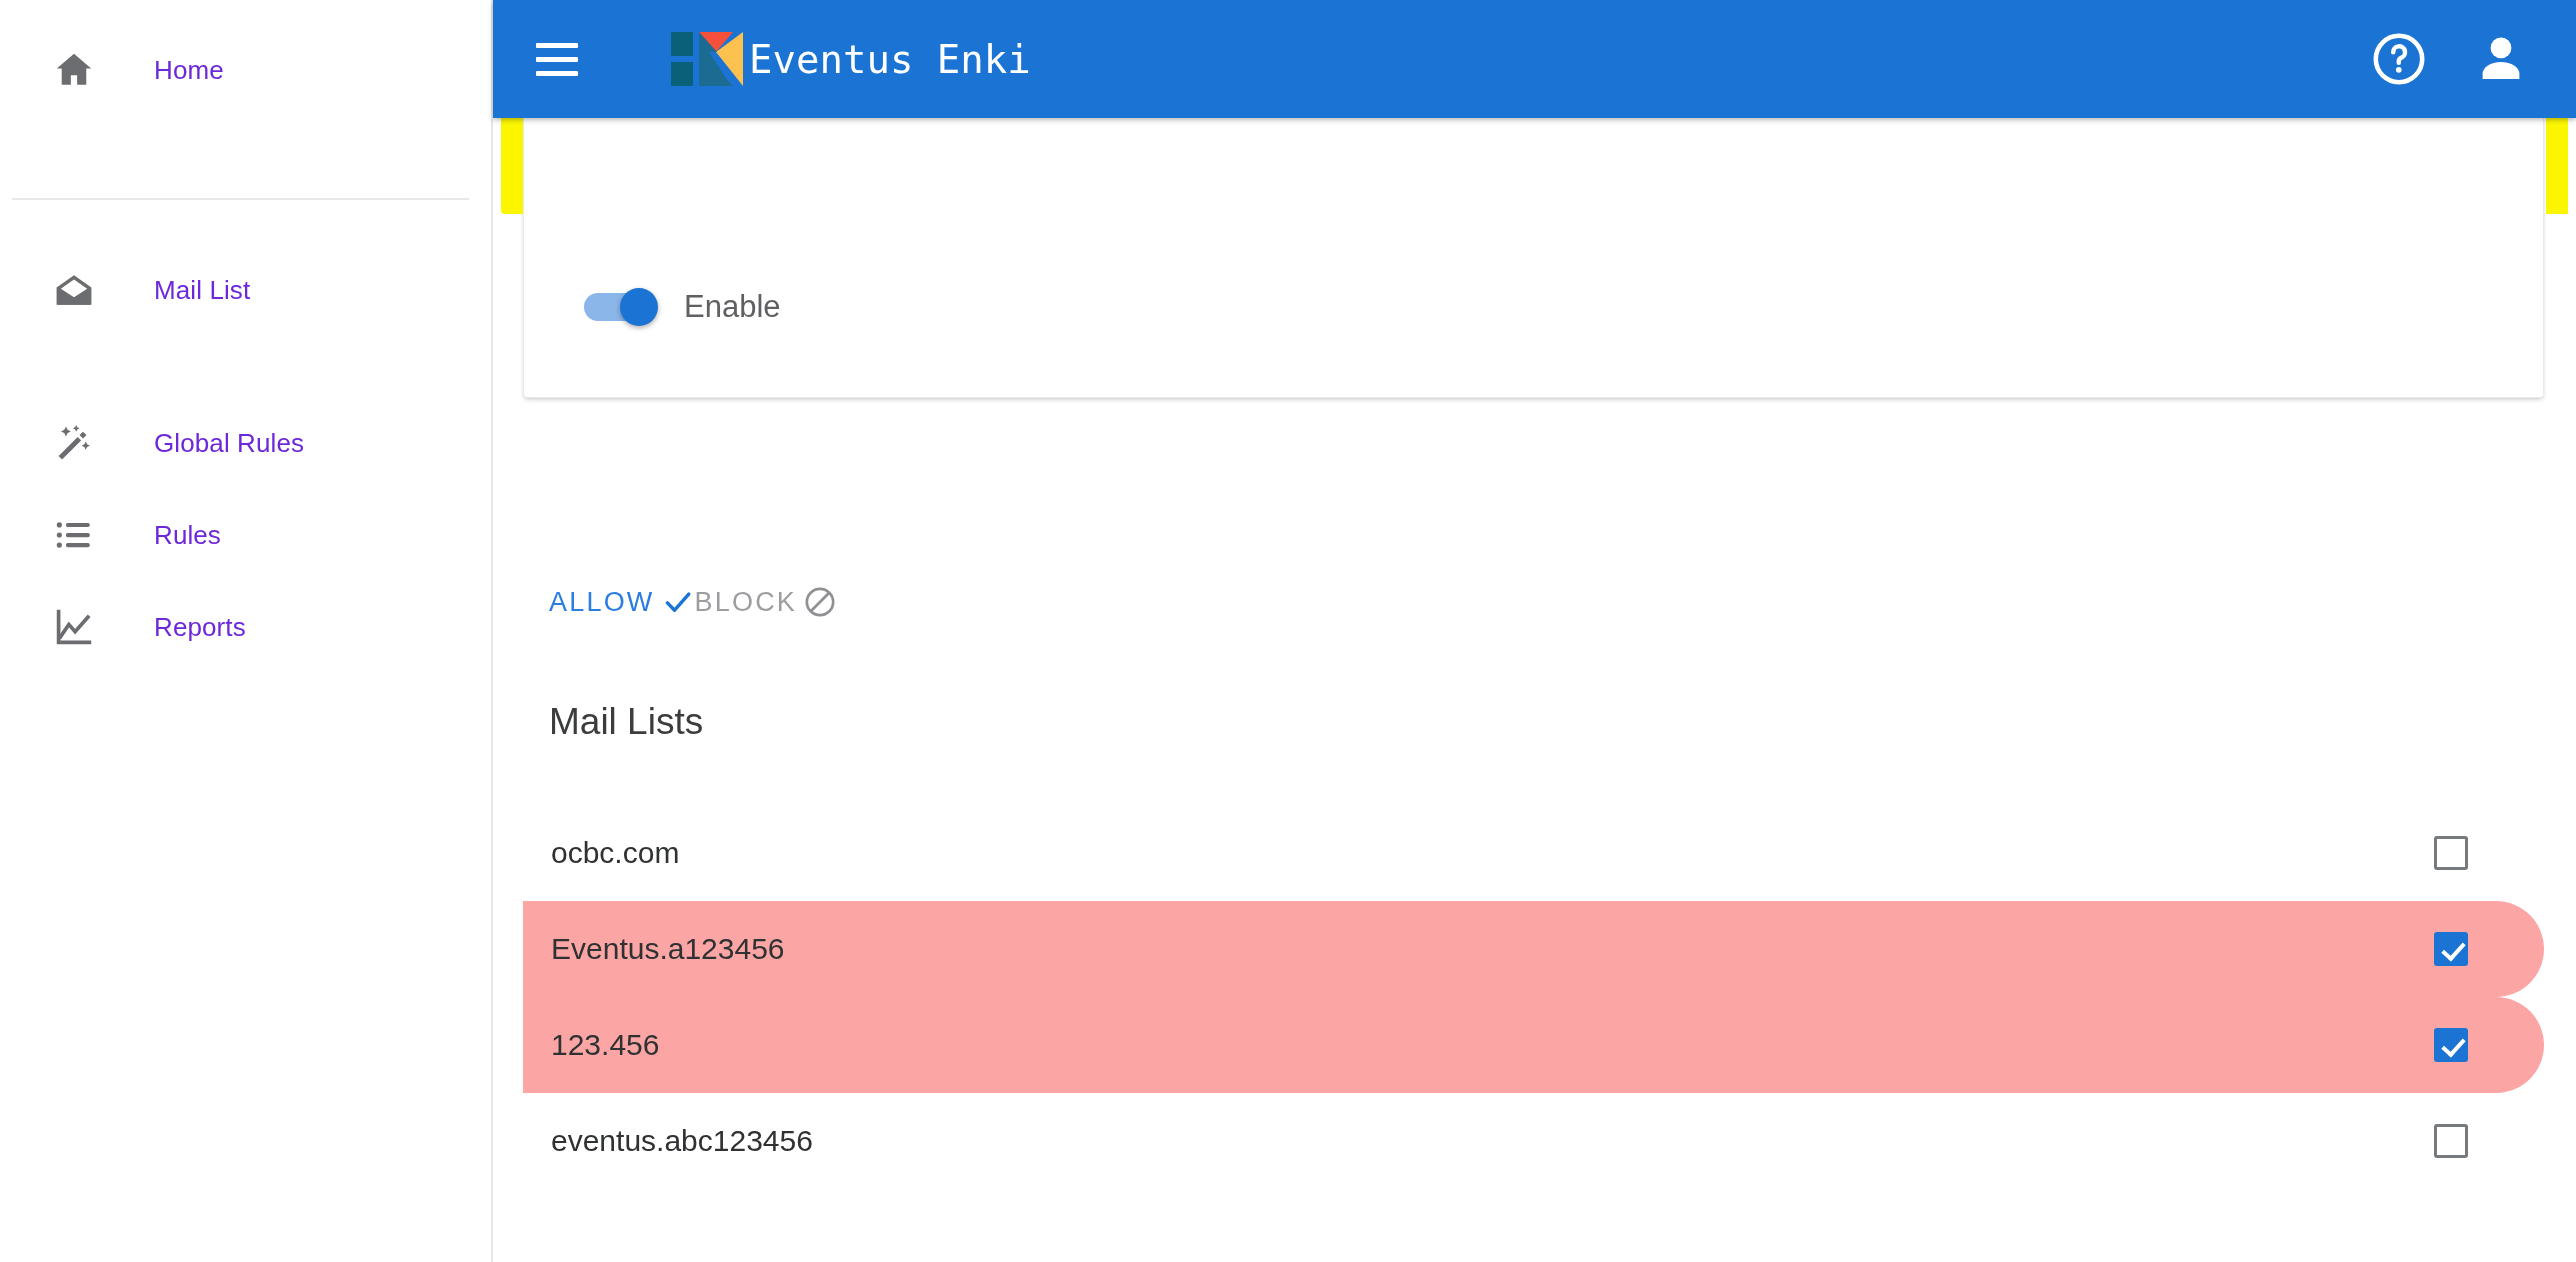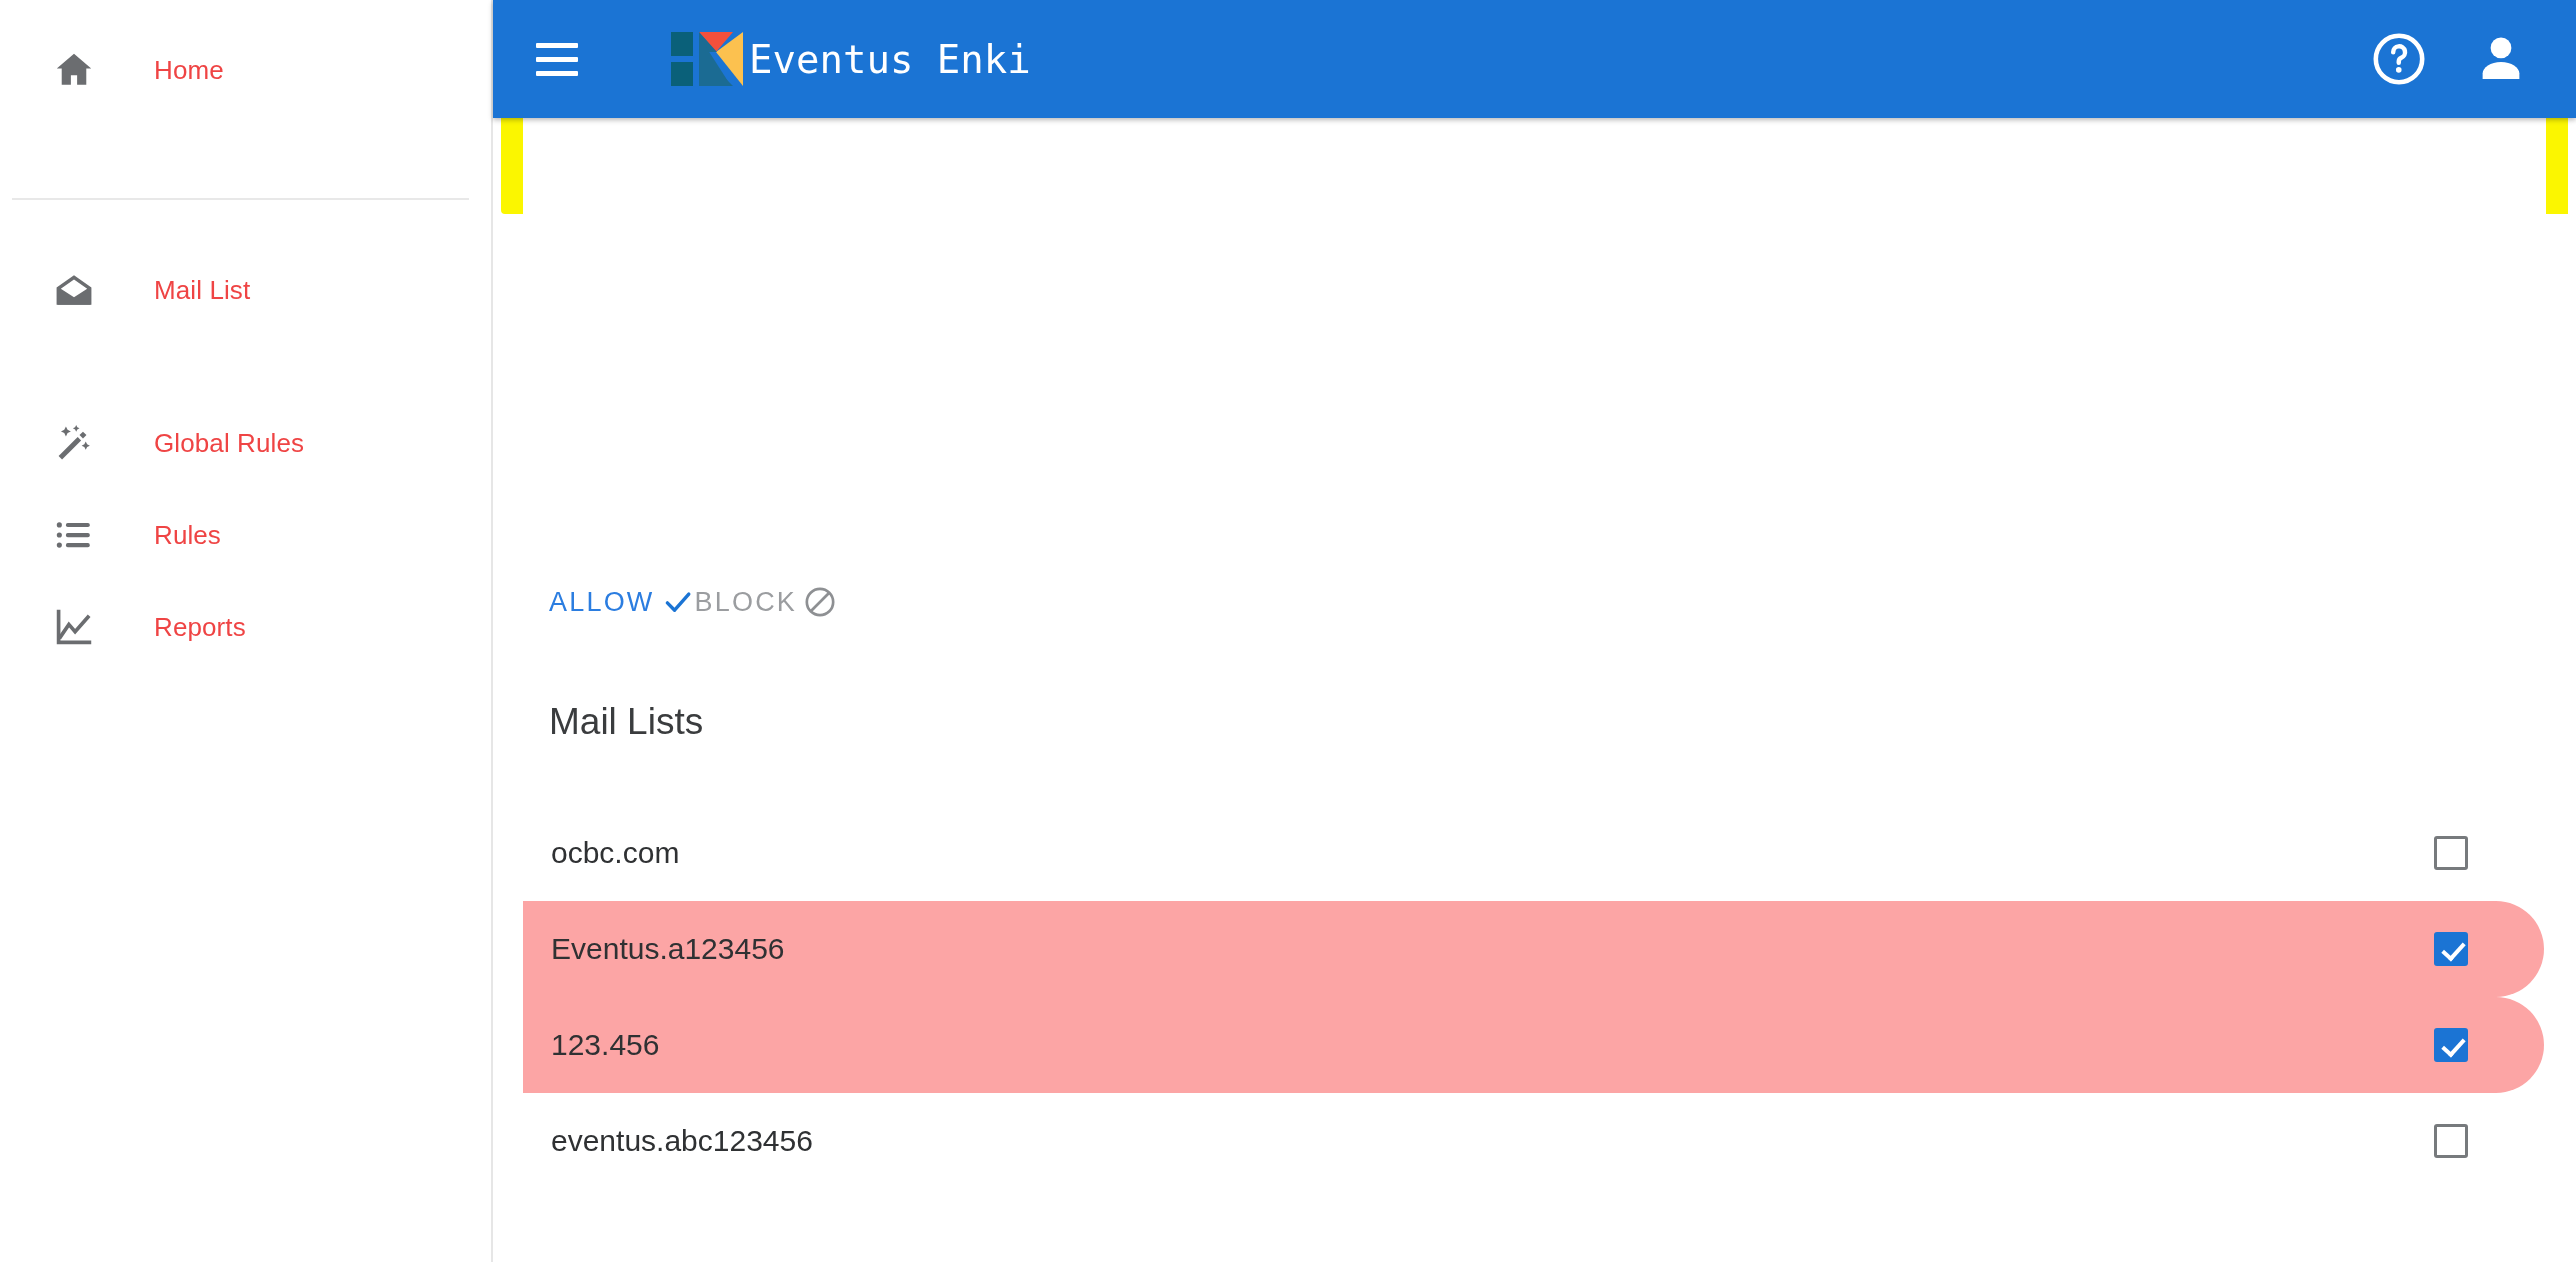--- a/index.html
+++ b/index.html
@@ -45,21 +45,21 @@
     margin-left: 46px;
     display: flex;
     align-items: center;
     justify-content: center;
     flex: none;
   }
   .nav-icon svg { display: block; }
   .nav-label {
     margin-left: 52px;
     font-size: 26px;
-    color: #ef4444;
+    color: #6d28d9;
     letter-spacing: 0.1px;
     white-space: nowrap;
   }
 
   .nav-divider {
     position: absolute;
     left: 12px;
     width: 457px;
     height: 2px;
     background: #e8e8e8;
@@ -365,20 +365,29 @@
       </svg>
     </div>
 
   </header>
 
   <main id="content">
 
     <div class="ystrip" id="ystrip-left"></div>
     <div class="ystrip" id="ystrip-right"></div>
 
+    <section id="enable-card">
+      <div id="enable-row">
+        <span class="switch">
+          <span class="track"></span>
+          <span class="knob"></span>
+        </span>
+        <span id="enable-label">Enable</span>
+      </div>
+    </section>
 
     <div id="tabs">
       <div class="tab active">
         <span>ALLOW</span>
         <svg width="34" height="34" viewBox="0 0 24 24" fill="none" stroke="#1b74d4" stroke-width="2.4" stroke-linecap="round" stroke-linejoin="round">
           <path d="M4.5 12.6 9.6 17.8 19.6 6.4"></path>
         </svg>
       </div>
       <div class="tab inactive">
         <span>BLOCK</span>

